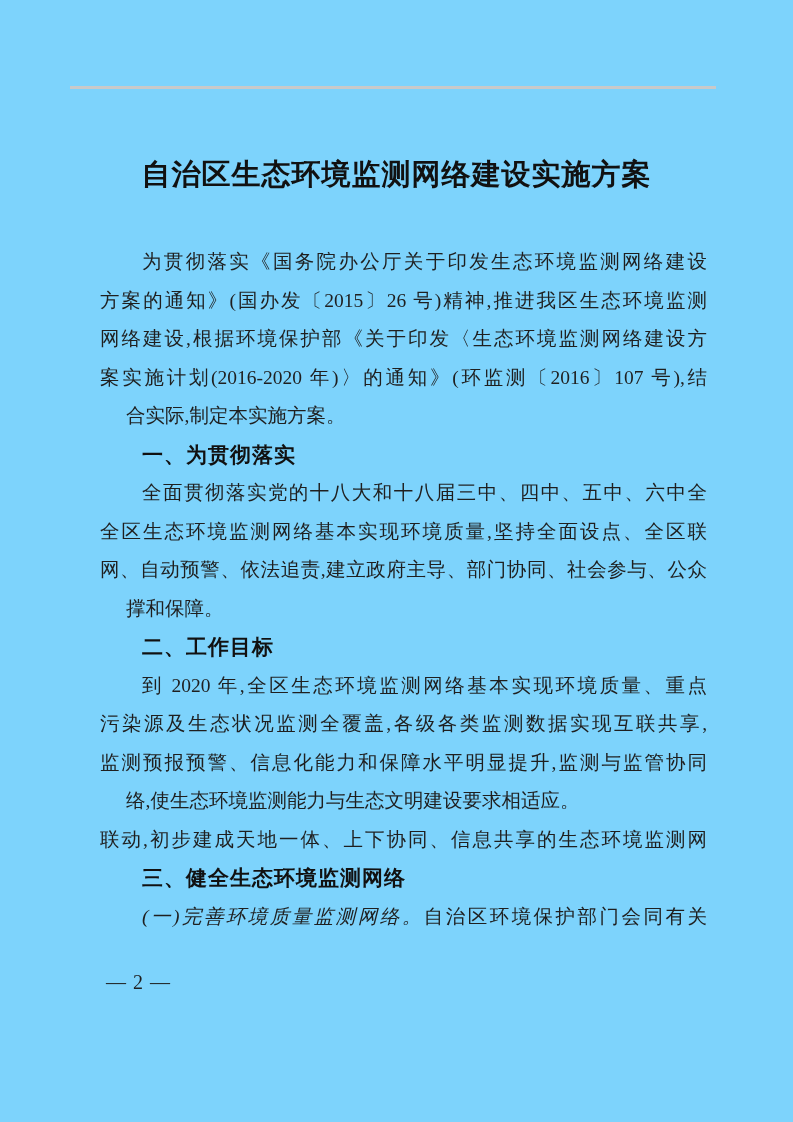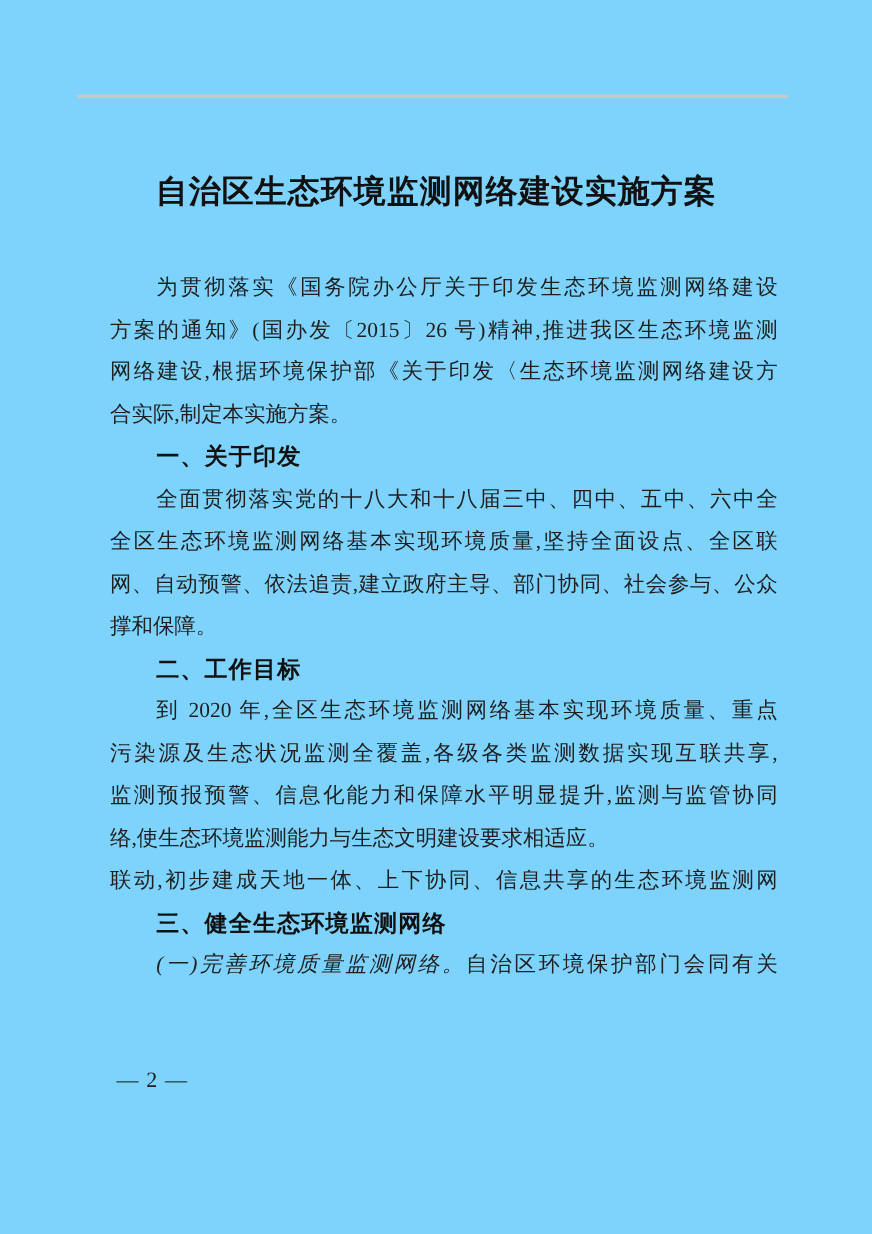--- a/index.html
+++ b/index.html
@@ -46,21 +46,21 @@
   .line {
     font-size: 19.5px;
     line-height: 38.5px;
     text-align: justify;
     text-align-last: justify;
     text-justify: inter-character;
     white-space: nowrap;
     color: #1f1f1f;
   }
   .indent { text-indent: 42px; }
-  .end { text-align-last: left; }
+  .end { text-align-last: left; margin-left: 26px; }
   .h {
     font-family: "Liberation Sans", sans-serif;
     font-weight: 700;
     font-size: 21px;
     letter-spacing: 1px;
     text-align-last: left;
     color: #111111;
   }
   .kai { font-style: italic; }
   .page-footer {
@@ -79,23 +79,24 @@
 
   <div class="top-rule"></div>
 
   <h1 class="doc-title">自治区生态环境监测网络建设实施方案</h1>
 
   <div class="body-block">
 
     <div class="line indent">为贯彻落实《国务院办公厅关于印发生态环境监测网络建设</div>
     <div class="line">方案的通知》(国办发〔2015〕26 号)精神,推进我区生态环境监测</div>
     <div class="line">网络建设,根据环境保护部《关于印发〈生态环境监测网络建设方</div>
+    <div class="line">案实施计划(2016-2020 年)〉的通知》(环监测〔2016〕107 号),结</div>
     <div class="line end">合实际,制定本实施方案。</div>
 
-    <div class="line h indent">一、关于印发</div>
+    <div class="line h indent">一、为贯彻落实</div>
     <div class="line indent">全面贯彻落实党的十八大和十八届三中、四中、五中、六中全</div>
     <div class="line">全区生态环境监测网络基本实现环境质量,坚持全面设点、全区联</div>
     <div class="line">网、自动预警、依法追责,建立政府主导、部门协同、社会参与、公众</div>
     <div class="line end">撑和保障。</div>
 
     <div class="line h indent">二、工作目标</div>
     <div class="line indent">到 2020 年,全区生态环境监测网络基本实现环境质量、重点</div>
     <div class="line">污染源及生态状况监测全覆盖,各级各类监测数据实现互联共享,</div>
     <div class="line">监测预报预警、信息化能力和保障水平明显提升,监测与监管协同</div>
     <div class="line end">络,使生态环境监测能力与生态文明建设要求相适应。</div>

